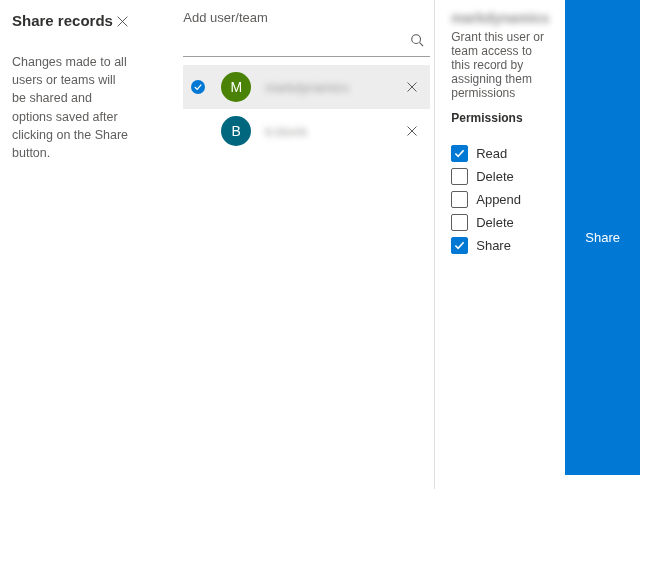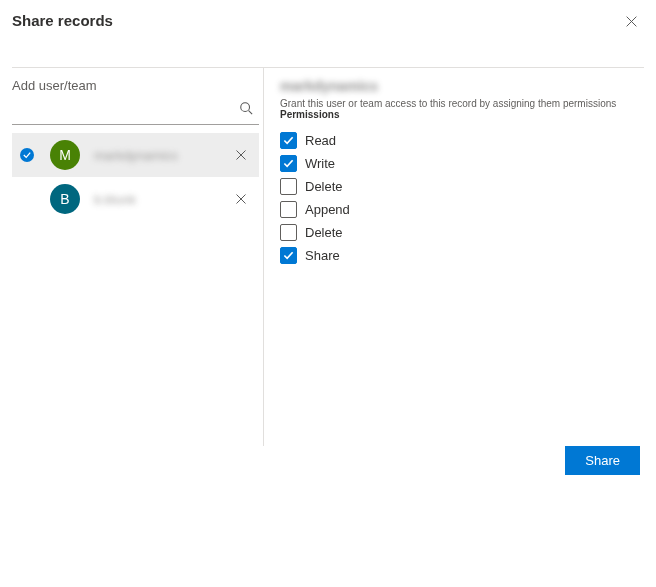--- a/index.html
+++ b/index.html
@@ -9,21 +9,21 @@
     color: #323130;
     background: #fff;
     width: 656px;
     height: 587px;
     position: relative;
   }
   .dialog {
     width: 656px;
     height: 489px;
     display: flex;
-    flex-direction: column;
+    flex-direction: row;
     justify-content: flex-end;
   }
   .header {
     padding: 12px 16px 8px 12px;
     position: relative;
   }
   .title {
     font-size: 15px;
     font-weight: 600;
     margin-bottom: 6px;
@@ -152,28 +152,28 @@
   .selected-user-name {
     font-weight: 600;
     font-size: 14px;
     color: #323130;
     filter: blur(3px);
     opacity: 0.55;
     margin-bottom: 4px;
     display: inline-block;
   }
   .grant-text {
-    font-size: 10px;
+    font-size: 12px;
     color: #605e5c;
-    margin-bottom: 0;
+    margin-bottom: 11px;
   }
   .perm-label {
-    font-size: 10px;
+    font-size: 12px;
     font-weight: 600;
-    margin-bottom: 12px;
+    margin-bottom: 20px;
   }
   .perm-row {
     display: flex;
     align-items: center;
     margin-bottom: 6px;
     cursor: pointer;
   }
   .perm-box {
     width: 17px;
     height: 17px;
@@ -209,20 +209,21 @@
 </style>
 </head>
 <body>
 
 <div class="dialog">
 
   <div class="header">
     <div class="title">Share records</div>
     <div class="subtitle">
       <br>
+      <span>Changes made to all users or teams will be shared and options saved after clicking on the Share button.</span>
     </div>
     <div class="close-btn">
       <svg viewBox="0 0 16 16" width="13" height="13">
           <path d="M2 2 L14 14 M14 2 L2 14" stroke="#555" stroke-width="1.2" fill="none"></path>
         </svg>
     </div>
   </div>
 
   <div class="divider"></div>
 
@@ -283,45 +284,37 @@
       <div id="perm-list">
           <div class="perm-row">
             <span class="perm-box checked">
               <svg viewBox="0 0 12 12">
                 <path d="M1.5 6 L4.5 9 L10.5 2.5" stroke="#fff" stroke-width="1.8" fill="none"></path>
               </svg>
             </span>
             <span class="perm-text">Read</span>
           </div>
           <div class="perm-row">
+            <span class="perm-box"></span>
+            <span class="perm-text">Delete</span>
+          </div>
+          <div class="perm-row">
+            <span class="perm-box"></span>
+            <span class="perm-text">Append</span>
+          </div>
+          <div class="perm-row">
+            <span class="perm-box"></span>
+            <span class="perm-text">Delete</span>
+          </div>
+          <div class="perm-row">
             <span class="perm-box checked">
               <svg viewBox="0 0 12 12">
                 <path d="M1.5 6 L4.5 9 L10.5 2.5" stroke="#fff" stroke-width="1.8" fill="none"></path>
               </svg>
             </span>
-            <span class="perm-text">Write</span>
-          </div>
-          <div class="perm-row">
-            <span class="perm-box"></span>
-            <span class="perm-text">Delete</span>
-          </div>
-          <div class="perm-row">
-            <span class="perm-box"></span>
-            <span class="perm-text">Append</span>
-          </div>
-          <div class="perm-row">
-            <span class="perm-box"></span>
-            <span class="perm-text">Delete</span>
-          </div>
-          <div class="perm-row">
-            <span class="perm-box checked">
-              <svg viewBox="0 0 12 12">
-                <path d="M1.5 6 L4.5 9 L10.5 2.5" stroke="#fff" stroke-width="1.8" fill="none"></path>
-              </svg>
-            </span>
             <span class="perm-text">Share</span>
           </div>
         </div>
     </div>
 
   </div>
 
   <div class="footer">
     <button class="share-btn">Share</button>
   </div>

